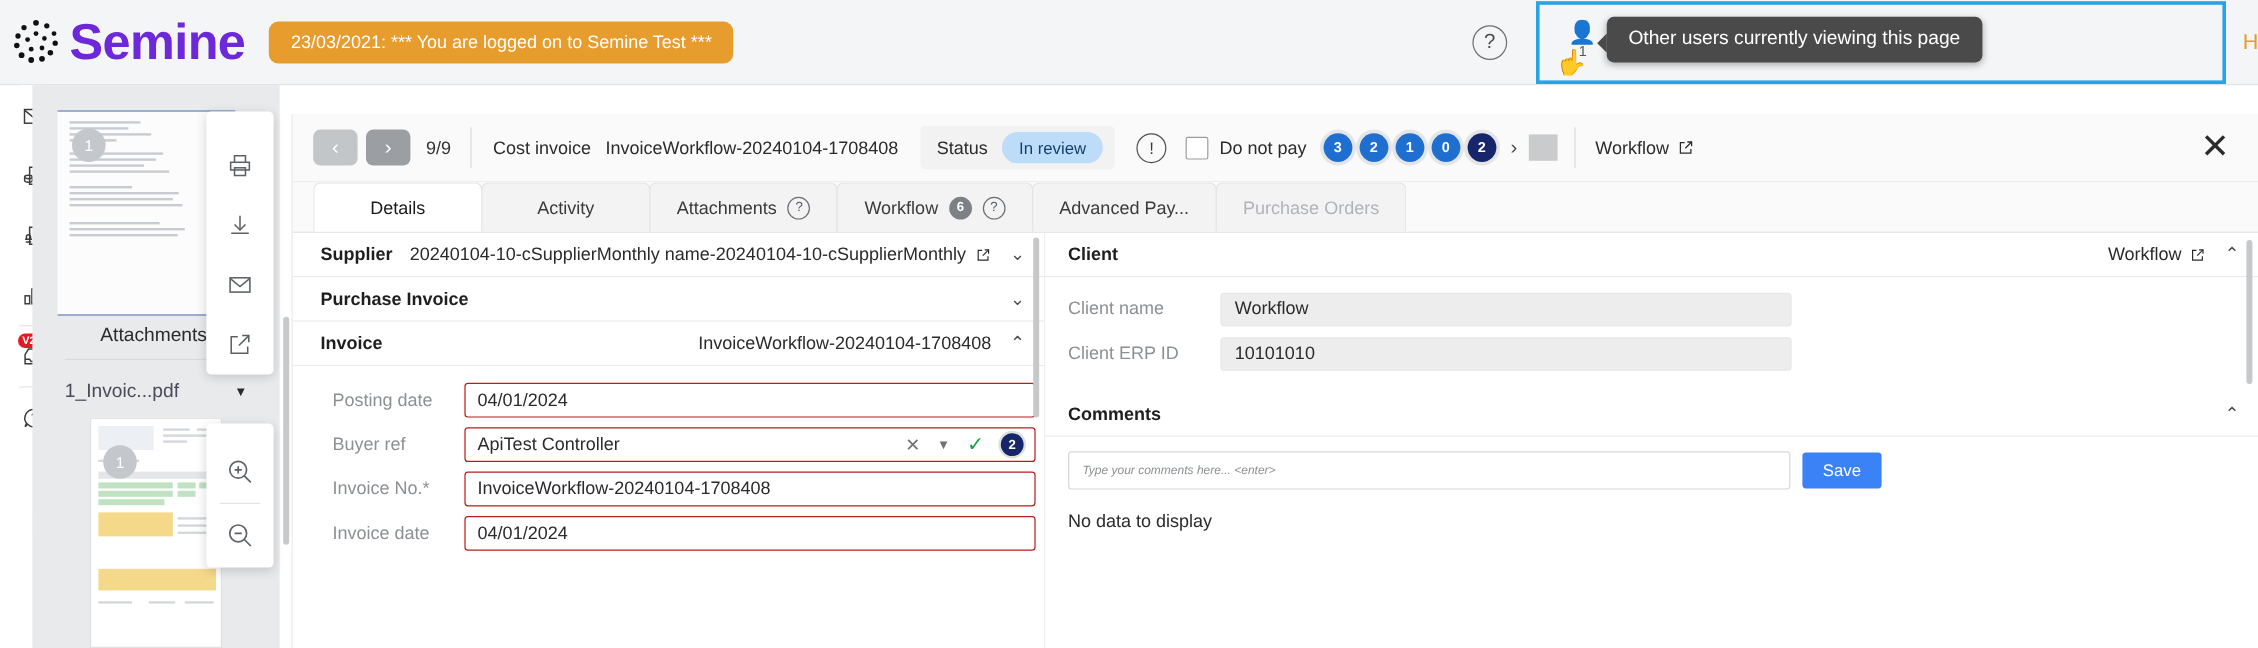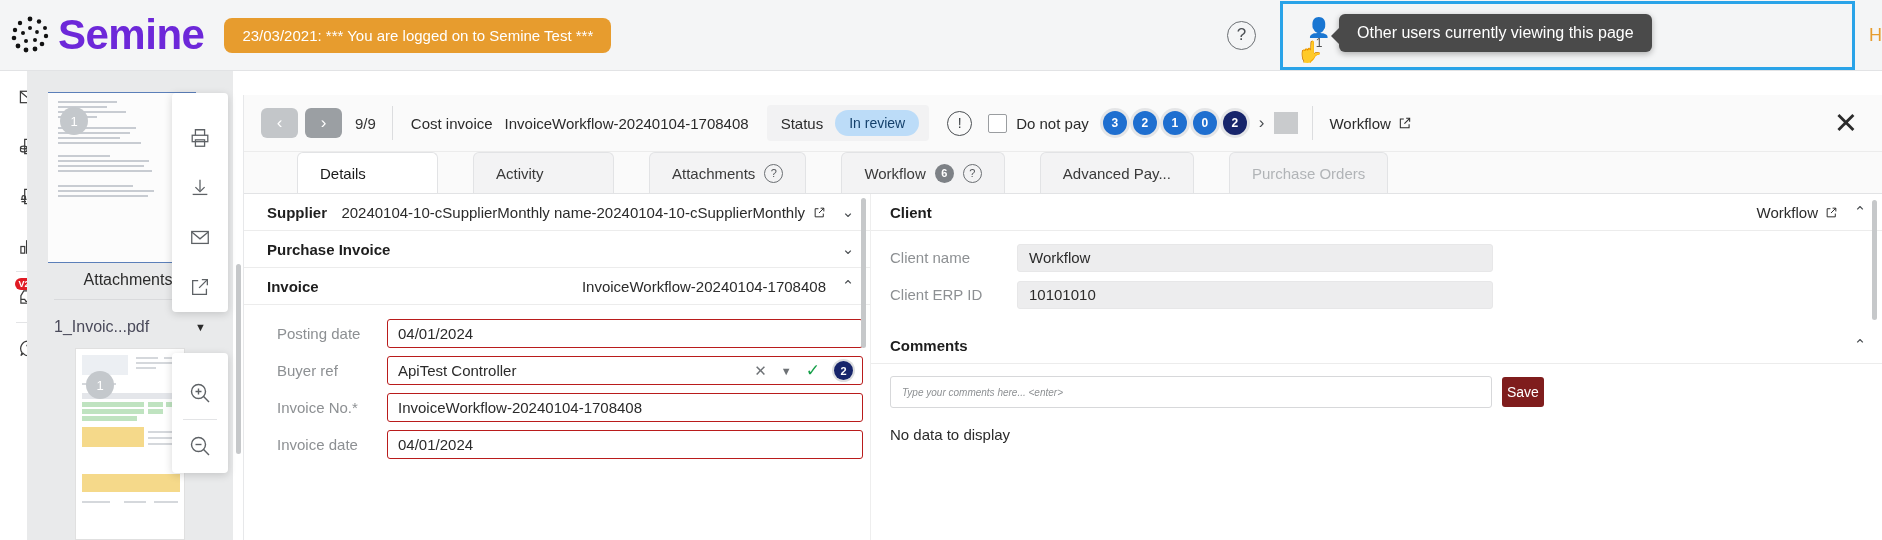--- a/index.html
+++ b/index.html
@@ -169,23 +169,22 @@
   .flagbox{ width:24px;height:22px; background:#c9cbcd; margin-right:14px; }
   .wf-link{ margin-left:16px; font-size:15px; color:#2b2b2b; display:flex; align-items:center; gap:7px;}
   .closex{ margin-left:auto; margin-right:24px; font-size:29px; color:#2b2b2b; line-height:1; }
 
   
   #tabs{ display:flex; height:41px; padding-left:17px; background:#fafafa; }
   .tab{
     min-width:141px; padding:0 22px; height:41px;
     border:1px solid #e2e3e5; border-bottom:none; border-radius:6px 6px 0 0;
     background:#f3f3f4; color:#3a3a3a; font-size:15px;
-    display:flex; align-items:center; justify-content:flex-start; gap:9px;
+    display:flex; align-items:center; justify-content:center; gap:9px;
     margin-right:-1px;
-    margin-left:36px;
   }
   .tab.active{ background:#fff; color:#1a1a1a; }
   .tab.disabled{ color:#b1b4b7; background:#f3f3f4; }
   .tab-q{
     width:19px;height:19px;border-radius:50%;border:1.3px solid #6b6f73;
     display:flex;align-items:center;justify-content:center; font-size:11px; color:#55585c;
   }
   .tab-cnt{
     width:19px;height:19px;border-radius:50%; background:#7d8186; color:#fff;
     display:flex;align-items:center;justify-content:center; font-size:11px; font-weight:bold;
@@ -237,22 +236,22 @@
   .rinput{
     width:476px; height:28px; background:#ededee; border:1px solid #e7e7e8; border-radius:3px;
     display:flex; align-items:center; padding:0 11px; font-size:15px; color:#2b2b2b;
   }
   .cmt-row{ display:flex; align-items:center; padding:12px 0 0 19px; }
   .cmt-input{
     width:602px; height:32px; border:1px solid #d7d8da; border-radius:3px; background:#fff;
     display:flex; align-items:center; padding:0 11px; font-size:10px; color:#8d9093; font-style:italic;
   }
   .save-btn{
-    margin-left:10px; background:#7f1d1d; color:#fff; border-radius:3px;
-    padding:7px 5px; font-size:14px;
+    margin-left:10px; background:#3b82f6; color:#fff; border-radius:3px;
+    padding:7px 17px; font-size:14px;
   }
   .nodata{ padding:18px 0 0 19px; font-size:15px; color:#2b2b2b; }
   .rscroll{
     position:absolute; right:5px; top:6px; width:5px; height:120px;
     background:#c6c8ca; border-radius:3px;
   }
   svg{ display:block; }
 </style>
 </head>
 <body>

